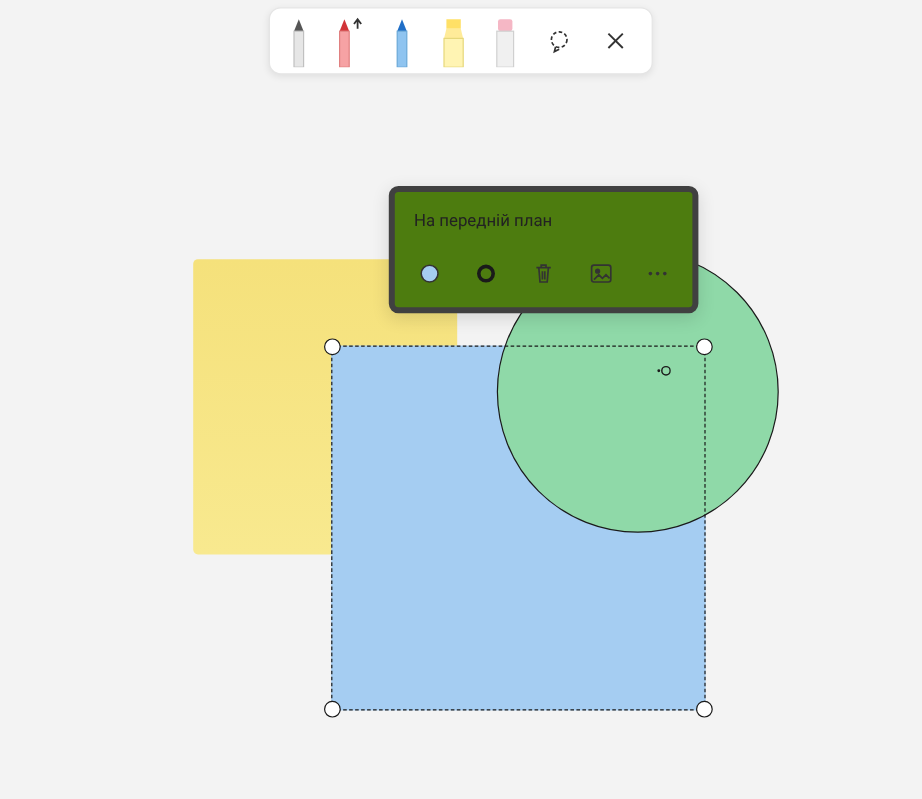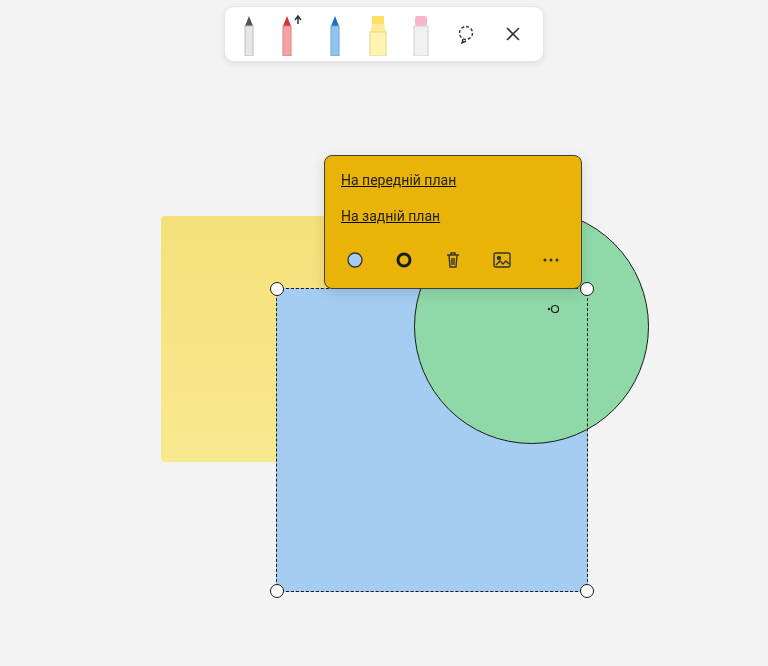--- a/index.html
+++ b/index.html
@@ -111,26 +111,25 @@
       width: 14px;
       height: 14px;
     }
 
     
     .context-menu {
       position: absolute;
       left: 324px;
       top: 155px;
       width: 258px;
-      background: #eab308;
-      border: 1px solid #404040;
+      background: #4d7c0f;
+      border: 5px solid #404040;
       border-radius: 8px;
       box-shadow: 0 4px 14px rgba(0,0,0,0.12);
       padding: 6px 0 4px 0;
-      text-decoration: underline;
     }
     .menu-item {
       padding: 10px 16px;
       font-size: 14px;
       color: #222;
       cursor: pointer;
     }
     .menu-icon-row {
       display: flex;
       align-items: center;
@@ -218,21 +217,20 @@
       <svg width="14" height="14" viewBox="0 0 14 14">
         <circle cx="4" cy="7" r="1.2" fill="#1a1a1a"></circle>
         <circle cx="10" cy="7" r="3.5" fill="none" stroke="#1a1a1a" stroke-width="1.2"></circle>
       </svg>
     </div>
   </div>
 </div>
 
 <div class="context-menu">
   <div class="menu-item">На передній план</div>
-  <div class="menu-item">На задній план</div>
   <div class="menu-icon-row">
 
     <div class="menu-icon-btn">
       <svg width="20" height="20" viewBox="0 0 20 20">
         <circle cx="10" cy="10" r="7" fill="#a5cdf2" stroke="#333" stroke-width="1.3"></circle>
       </svg>
     </div>
 
     <div class="menu-icon-btn">
       <svg width="20" height="20" viewBox="0 0 20 20">

